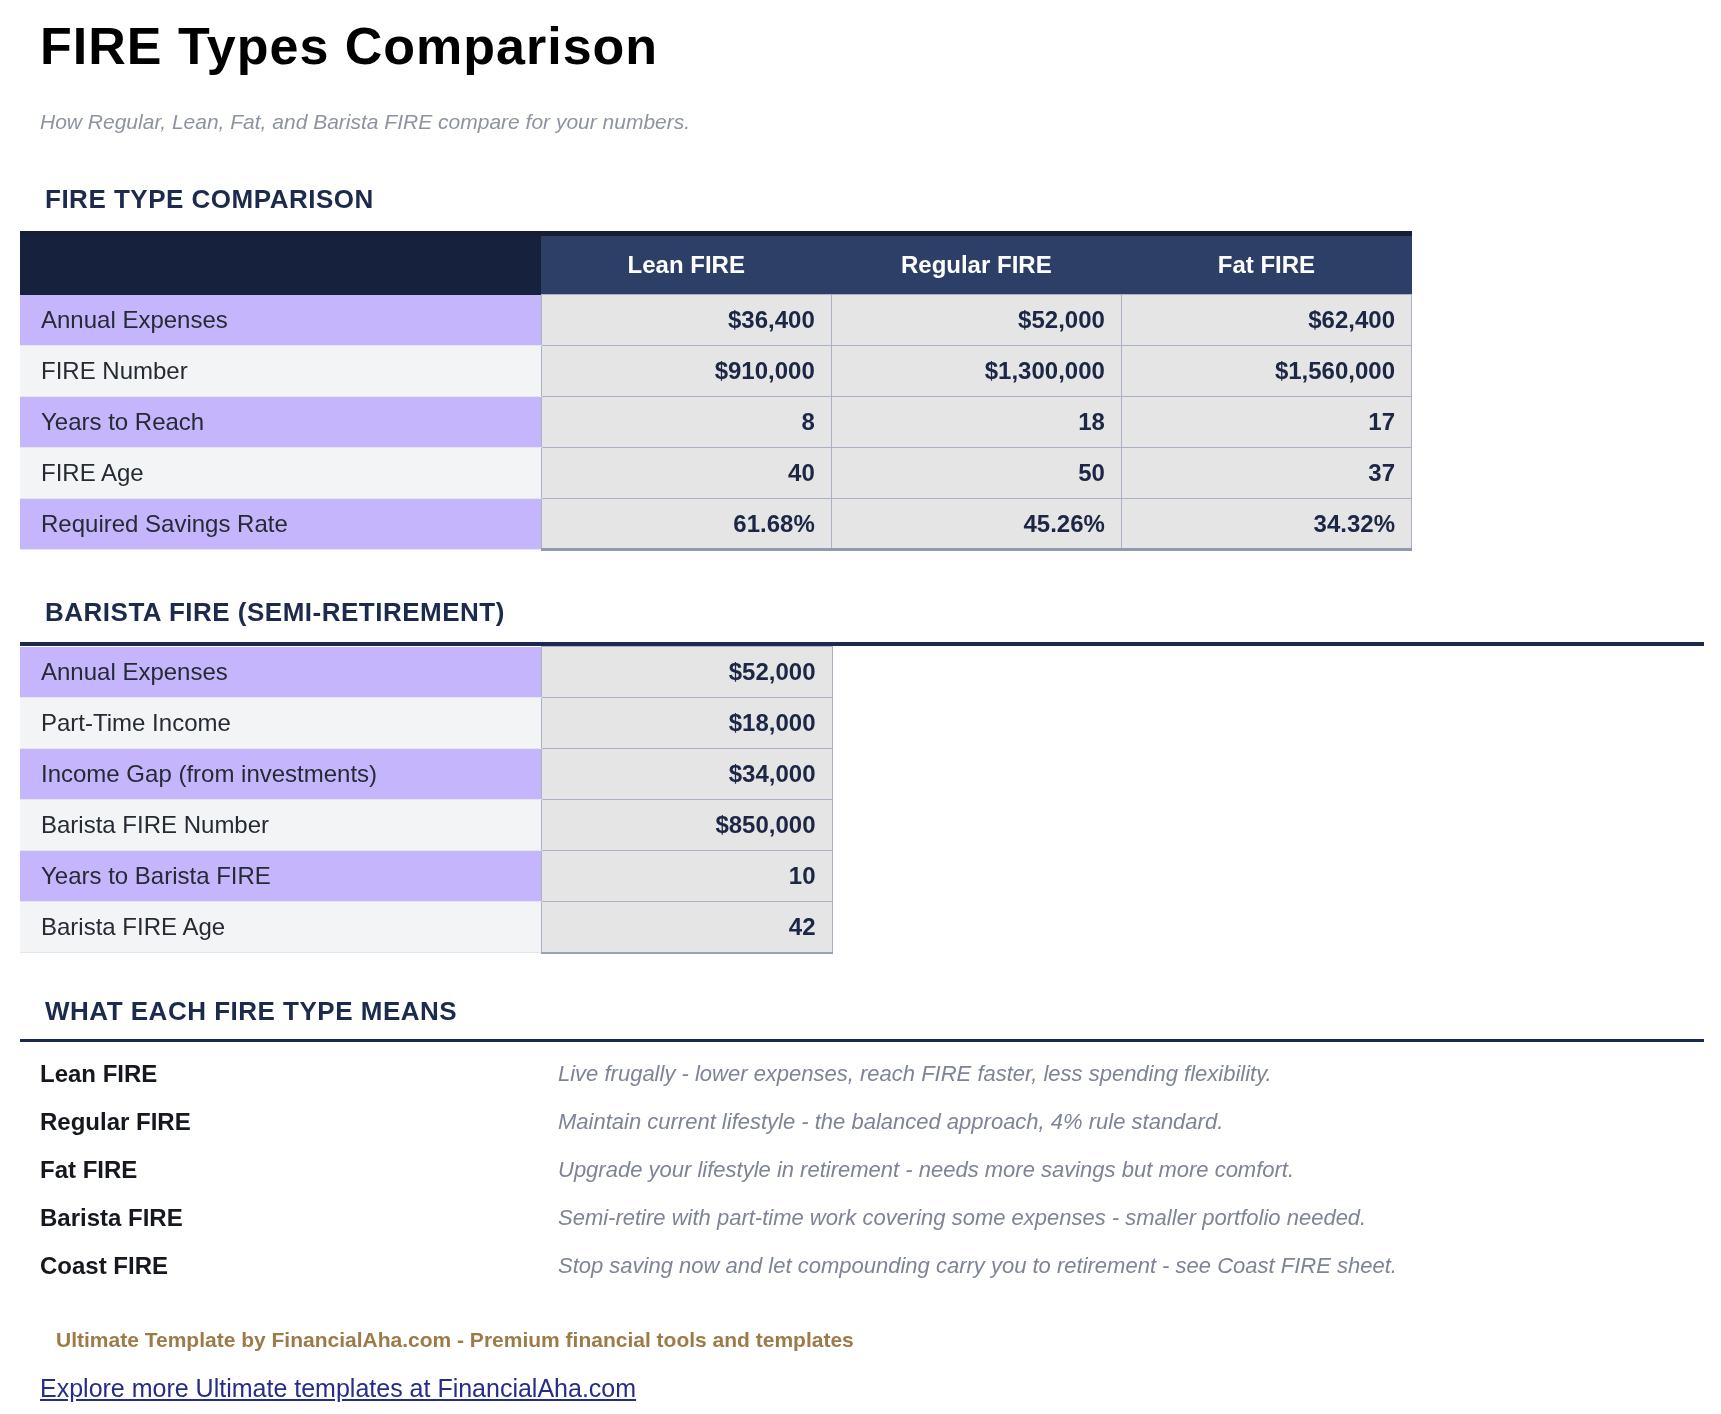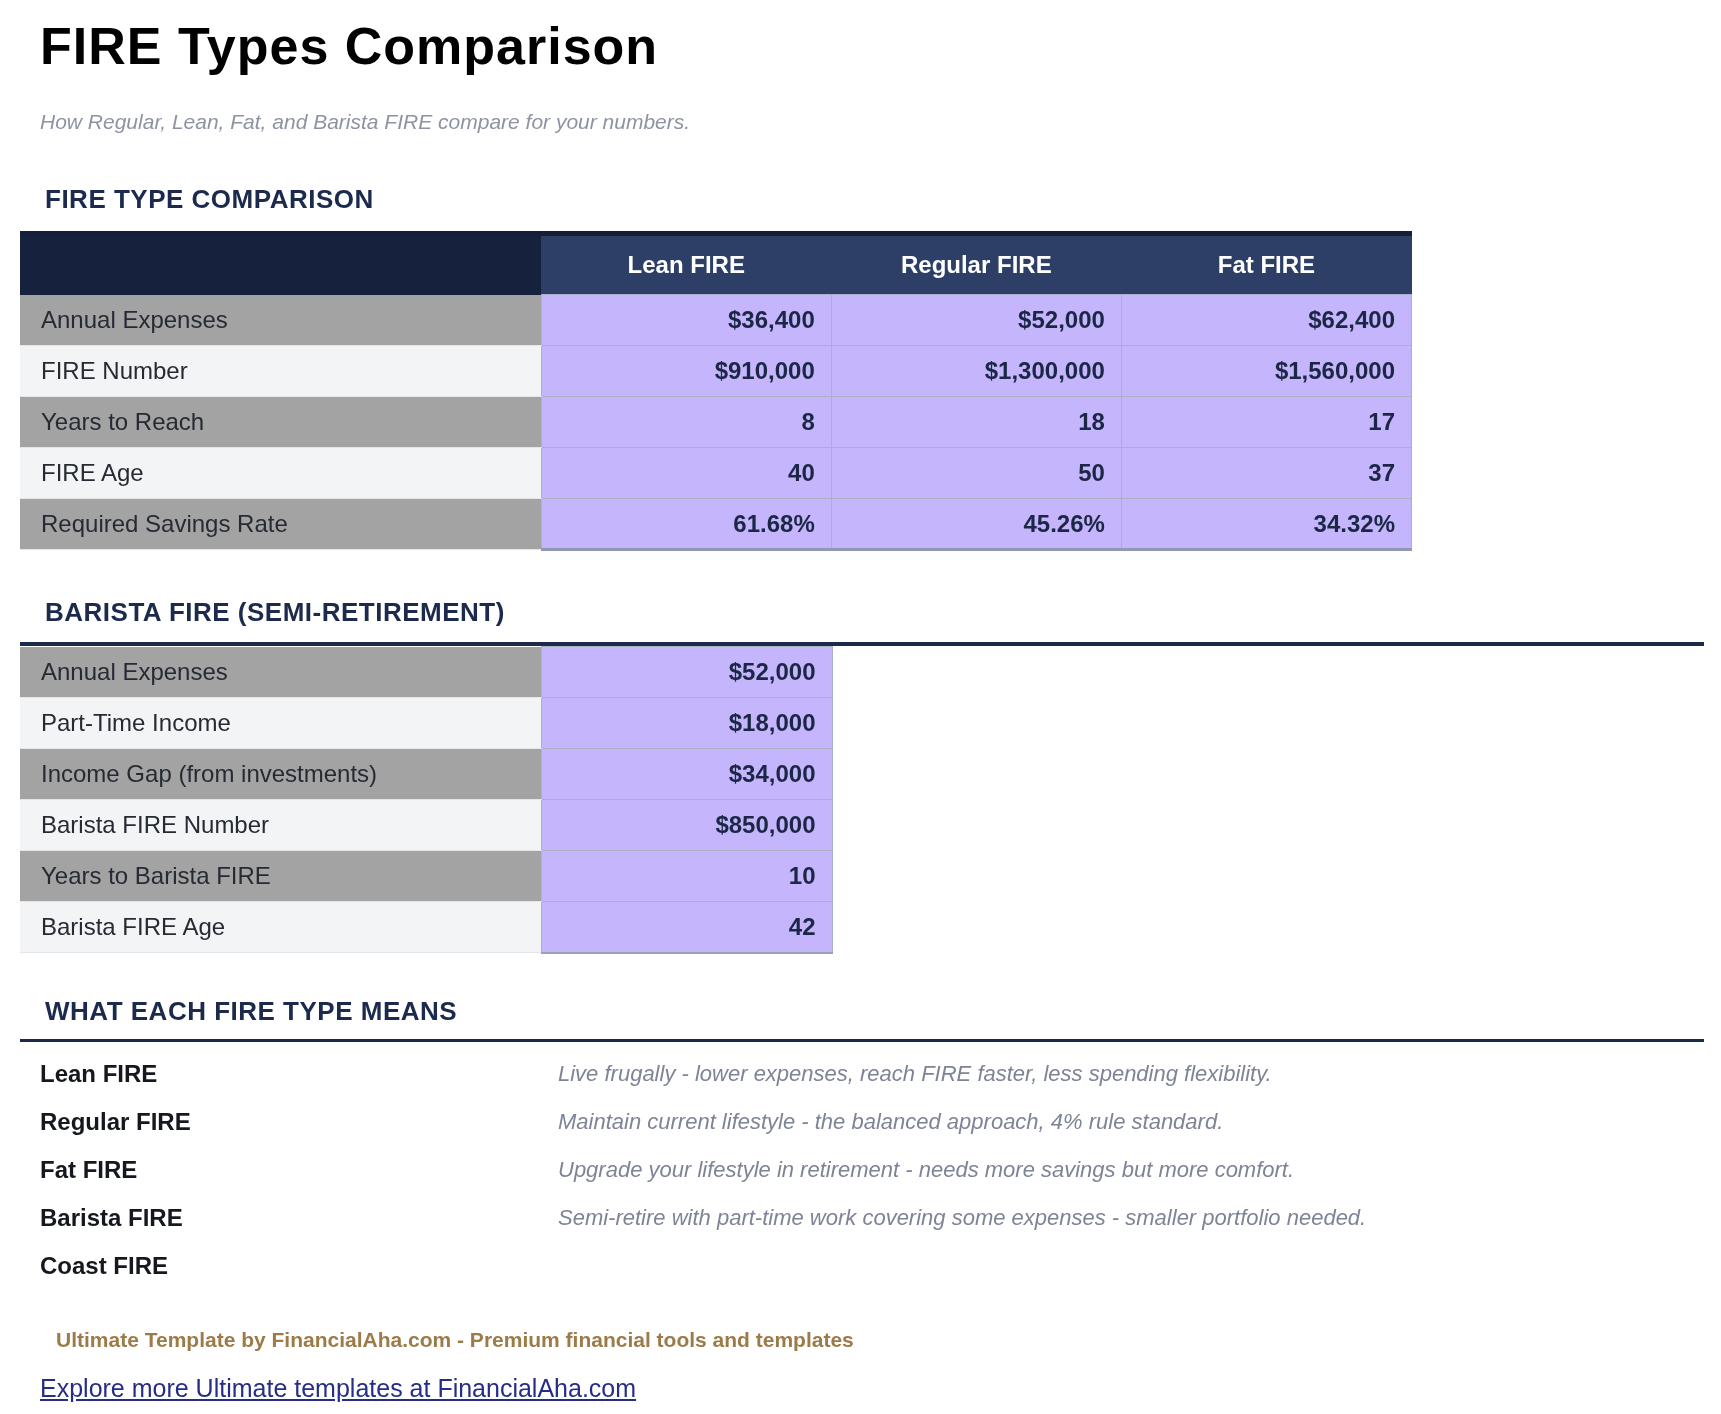--- a/index.html
+++ b/index.html
@@ -52,25 +52,25 @@
     text-align: center;
     vertical-align: middle;
   }
   th.corner-cell { background: #16213e; }
   th.col-header  { background: #2d3f66; }
   .cmp-table td { height: 51px; vertical-align: middle; font-size: 24px; }
   td.row-label {
     padding-left: 21px;
     color: #262b33;
     border-bottom: 1px solid #e4e6ea;
-    background: #a3a3a3;
+    background: #c4b5fd;
   }
   tr:nth-child(even) td.row-label { background: #f3f4f6; }
   td.cell-value {
-    background: #c4b5fd;
+    background: #e5e5e5;
     border: 1px solid #aab1c5;
     text-align: right;
     padding-right: 16px;
     font-weight: bold;
     color: #1b2744;
   }
   .cmp-table tbody tr:last-child td.cell-value { border-bottom: 3px solid #9098b2; }
 
   
   .thick-rule-wrap { margin: 14px 0 0 20px; width: 1684px; border-top: 4px solid #1b2a4c; }
@@ -241,20 +241,21 @@
       <div class="def-desc">Upgrade your lifestyle in retirement - needs more savings but more comfort.</div>
     </div>
 
     <div class="def-row">
       <div class="def-label">Barista FIRE</div>
       <div class="def-desc">Semi-retire with part-time work covering some expenses - smaller portfolio needed.</div>
     </div>
 
     <div class="def-row">
       <div class="def-label">Coast FIRE</div>
+      <div class="def-desc">Stop saving now and let compounding carry you to retirement - see Coast FIRE sheet.</div>
     </div>
   </div>
 
 <p class="footer-credit">Ultimate Template by FinancialAha.com - Premium financial tools and templates</p>
 <a class="footer-link">Explore more Ultimate templates at FinancialAha.com</a>
 
 
 
 
 </body></html>

